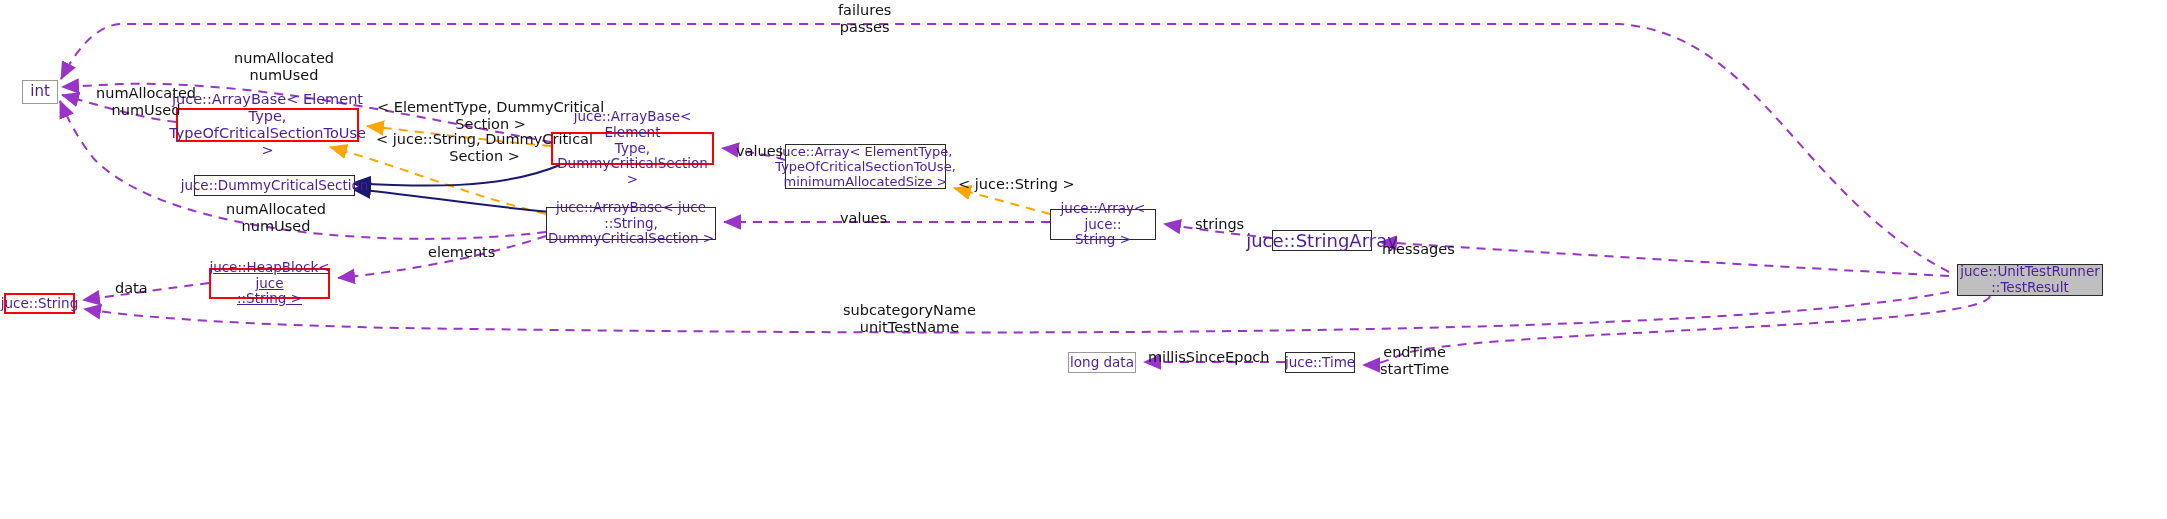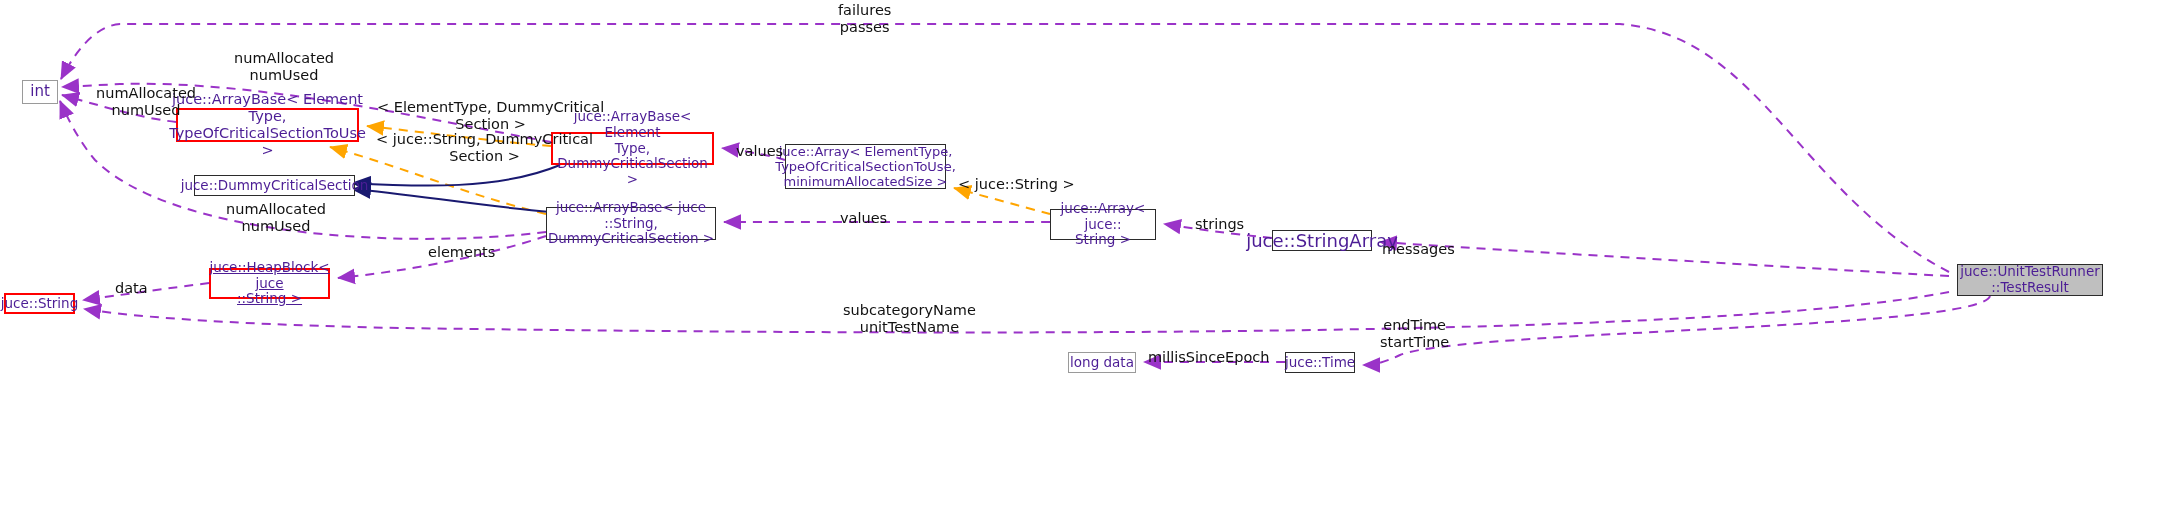--- a/index.html
+++ b/index.html
@@ -142,18 +142,18 @@
 
   <div class="elabel" style="left:1382px;top:241px;">messages</div>
 
   <div class="elabel" style="left:428px;top:244px;">elements</div>
 
   <div class="elabel" style="left:115px;top:280px;">data</div>
 
   <div class="elabel" style="left:811px;top:302px;margin-left:32px;">subcategoryName
 unitTestName</div>
 
-  <div class="elabel" style="left:1380px;top:317px;">endTime
+  <div class="elabel" style="left:1380px;top:344px;">endTime
 startTime</div>
 
   <div class="elabel" style="left:1148px;top:349px;">millisSinceEpoch</div>
 
 </div>
 
 </body></html>

